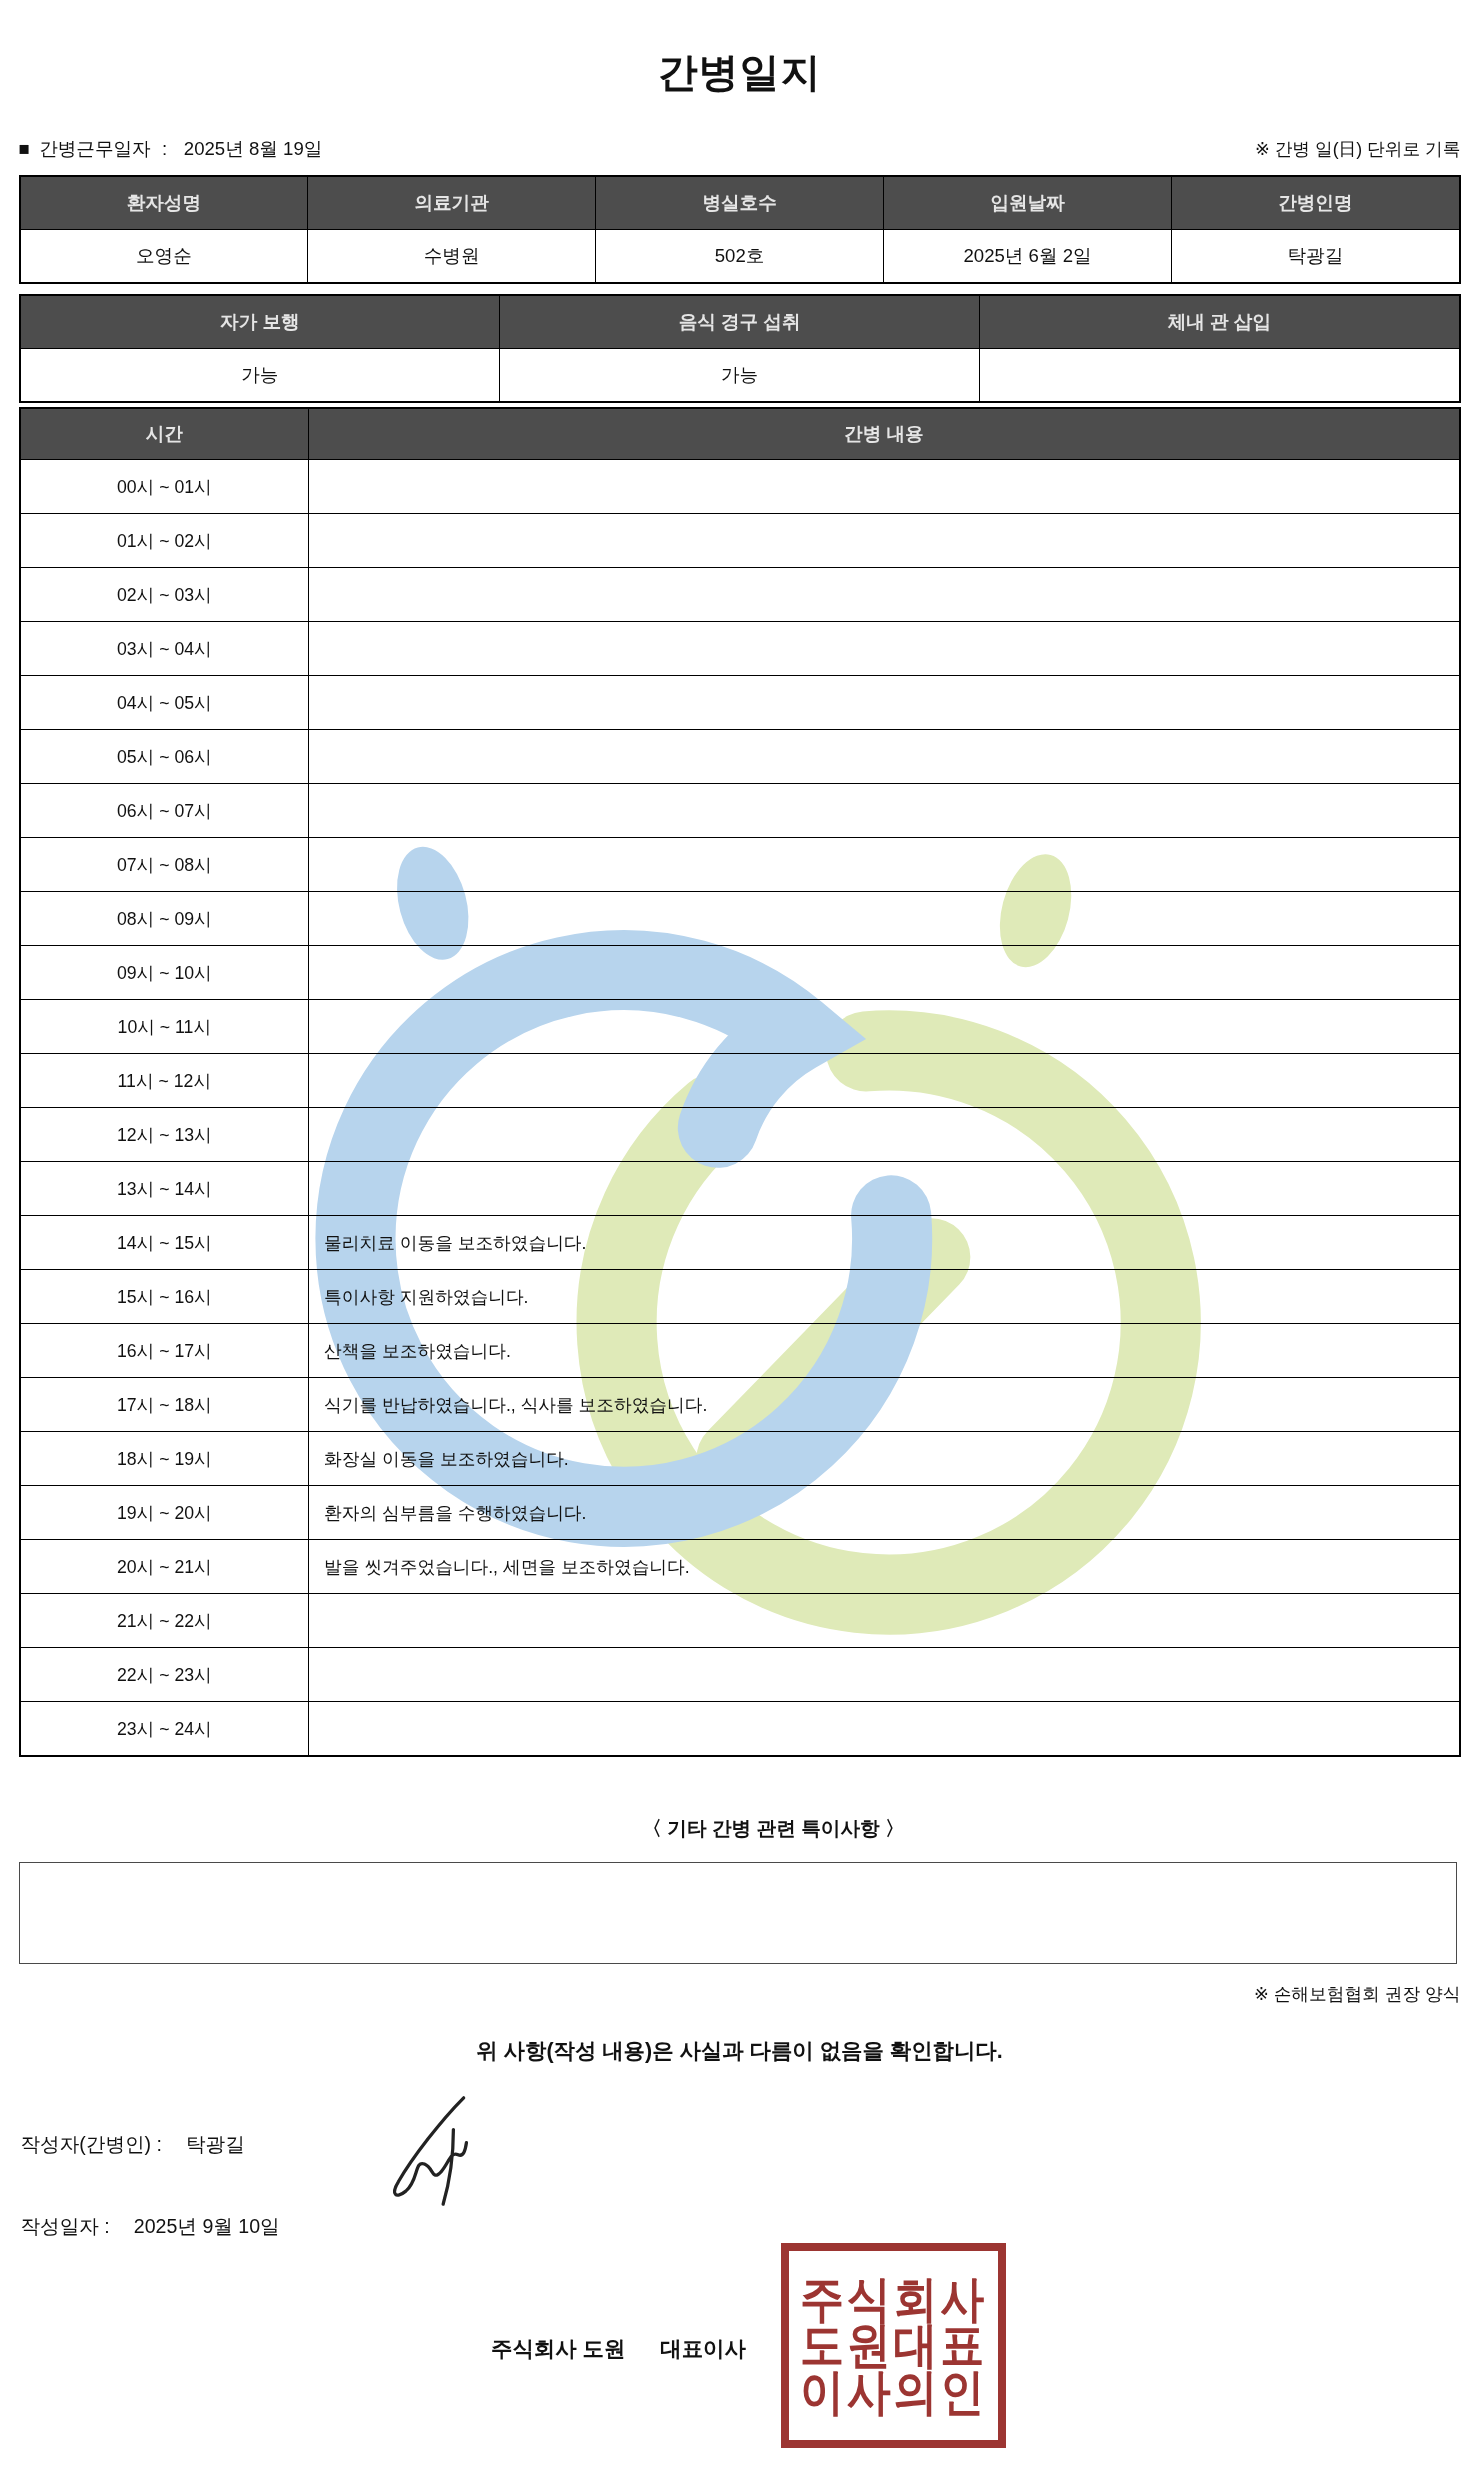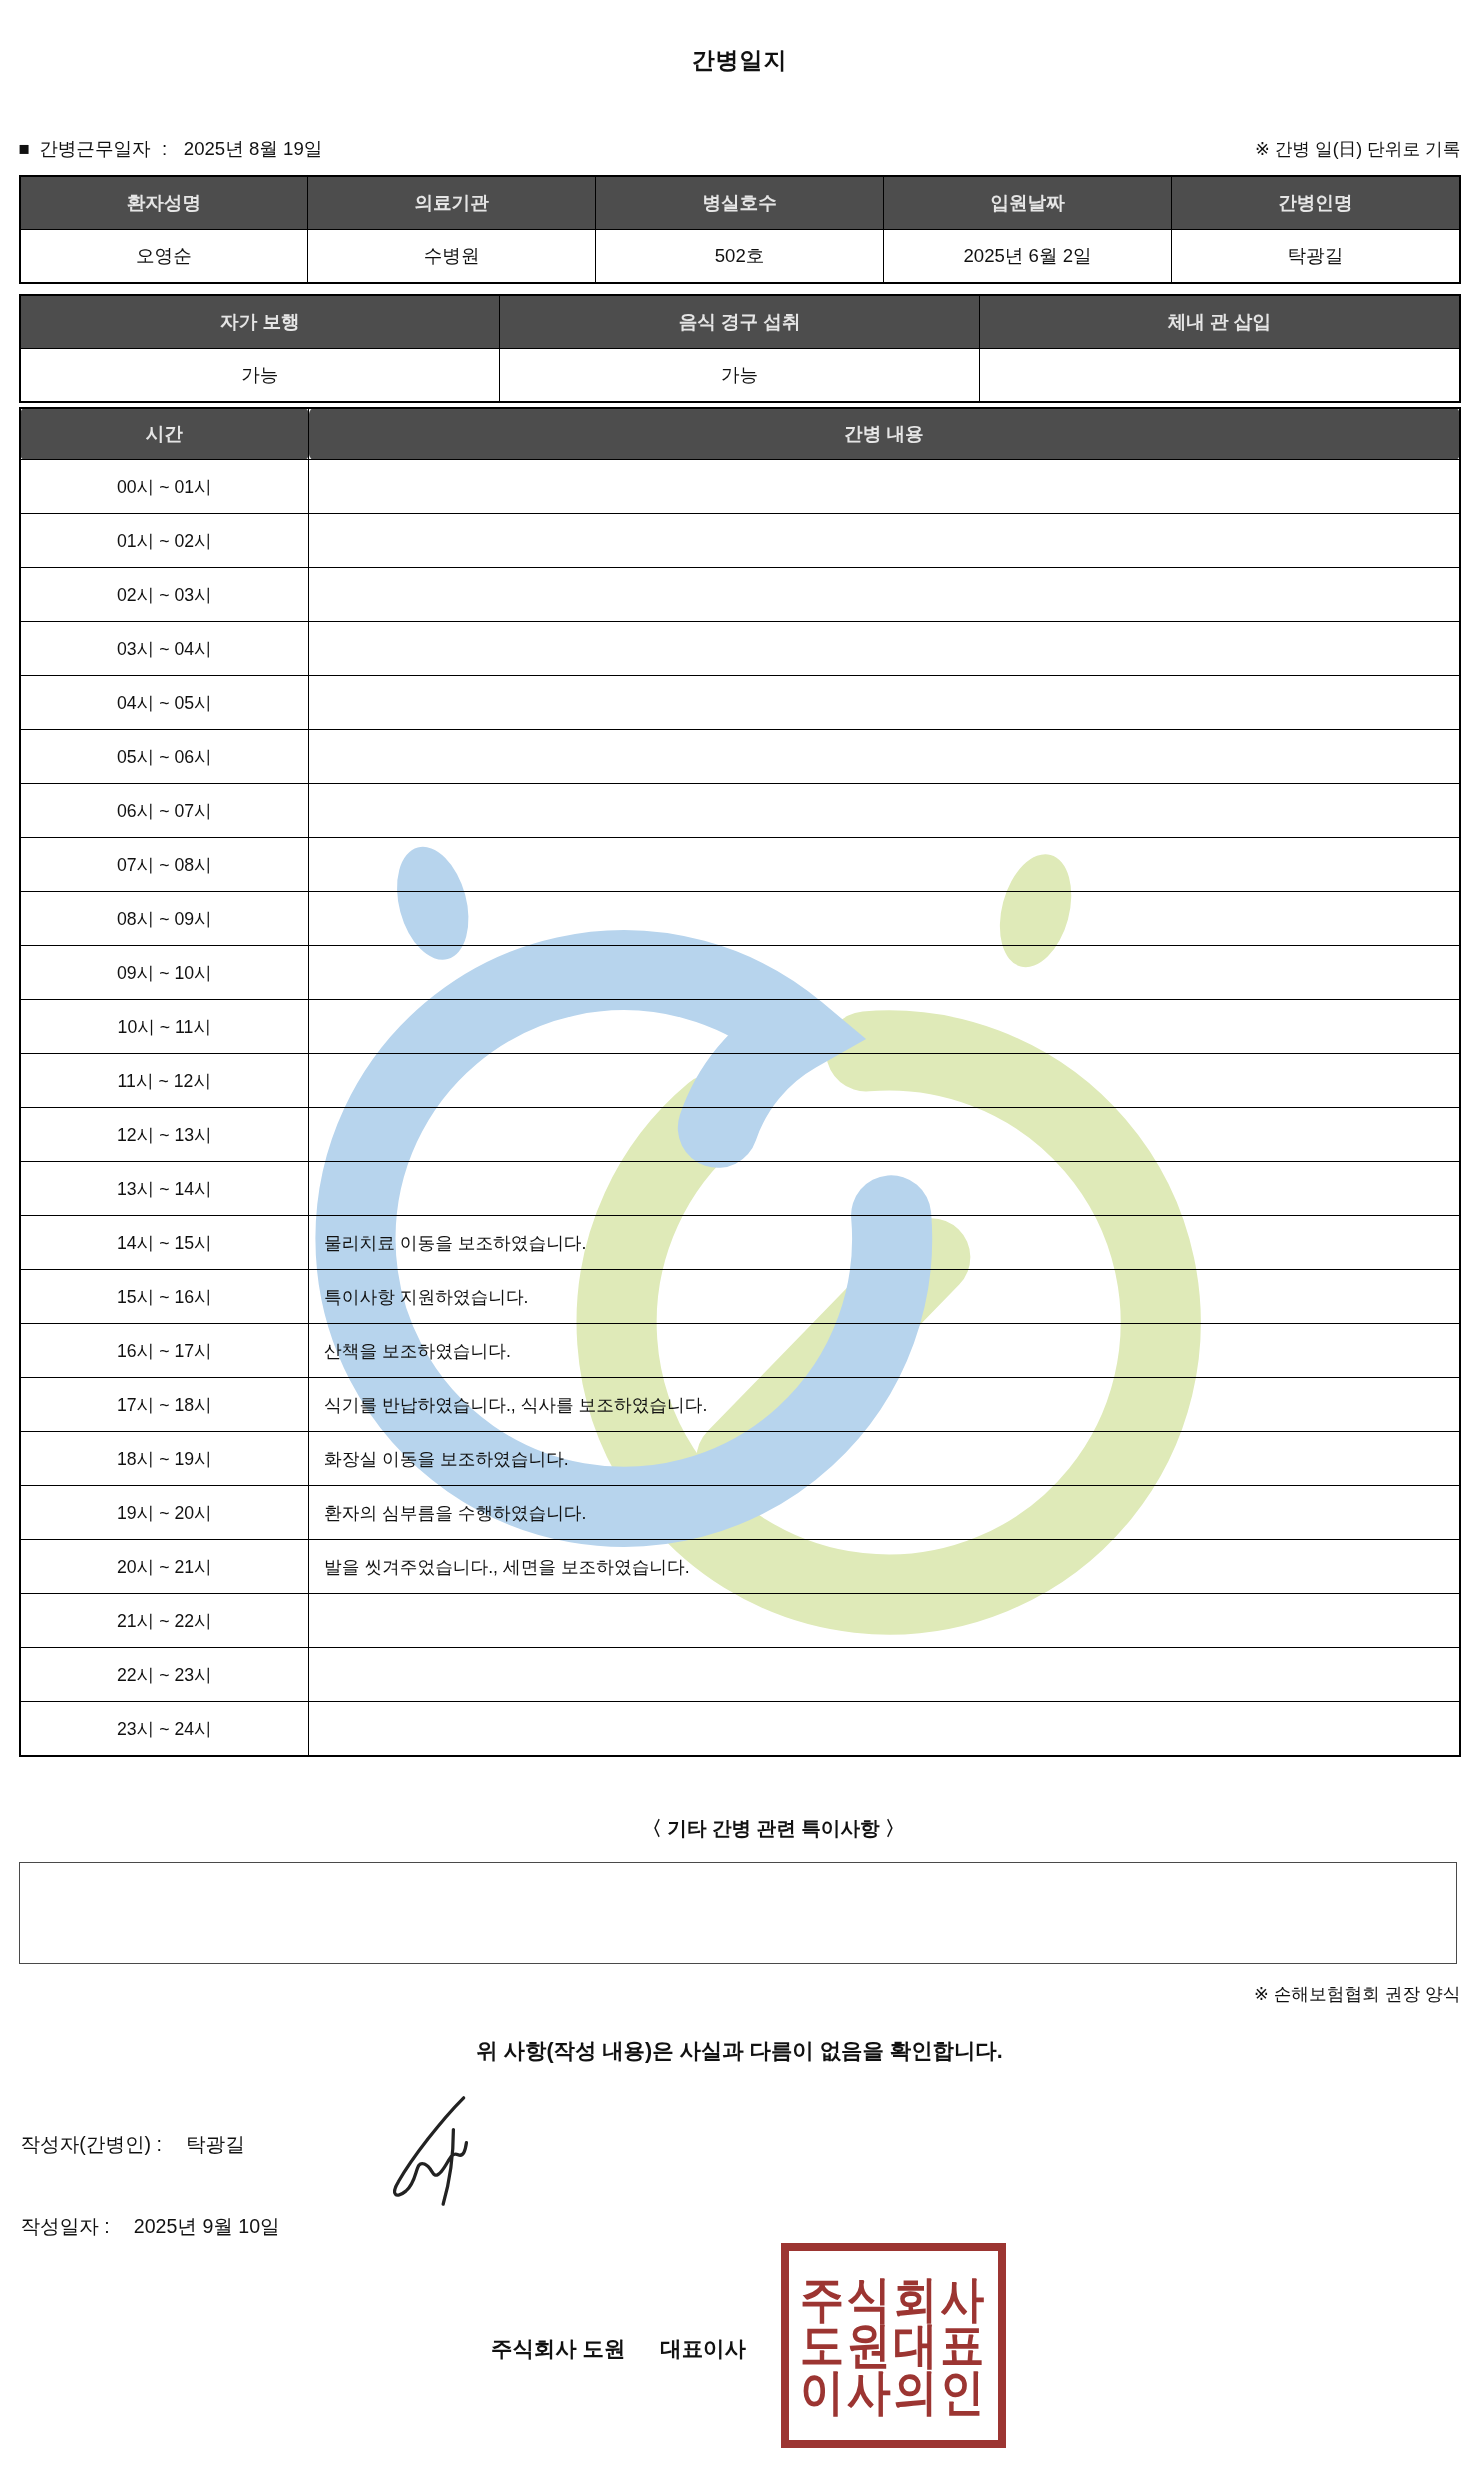--- a/index.html
+++ b/index.html
@@ -10,21 +10,21 @@
     font-family:"Liberation Sans","DejaVu Sans",sans-serif;
     color:#111;
     overflow:hidden;
   }
   
   #watermark{position:absolute;left:279px;top:810px;z-index:0;}
   
   .layer{position:absolute;left:0;top:0;width:100%;height:100%;z-index:1;}
   .page-title{
     position:absolute;top:45px;left:0;width:100%;
-    text-align:center;font-size:23px;font-weight:bold;letter-spacing:0.9px;
+    text-align:center;font-size:40px;font-weight:bold;letter-spacing:0.9px;
   }
   .meta-row{
     position:absolute;top:136px;left:18.6px;right:18.6px;
     display:flex;justify-content:space-between;align-items:center;
     font-size:18.6px;
   }
   .meta-left{display:flex;align-items:center;gap:9.3px;font-weight:500;}
   .meta-left .colon{margin:0 7.5px 0 1.9px;}
   .meta-right{font-size:17.7px;}
   table{border-collapse:collapse;table-layout:fixed;background:transparent;}
@@ -38,21 +38,21 @@
   .grid th{
     background:#4d4d4d;color:#e5e5e5;font-weight:bold;
   }
   #patient-table{top:175px;}
   #patient-table th{height:50px;}
   #patient-table td{height:50px;background:transparent;margin-left:12px;}
   #status-table{top:294px;}
   #status-table th{height:50px;}
   #status-table td{height:50px;}
   #care-table{top:407px;}
-  #care-table th{height:48px;border-radius:6px;}
+  #care-table th{height:48px;}
   #care-table td.time-cell{height:51px;font-size:17.7px;}
   #care-table td.content-cell{text-align:left;padding:0 0 0 15px;font-size:17.7px;}
   .notes-title{
     position:absolute;top:1815px;left:0;width:100%;
     text-align:center;font-size:19.6px;font-weight:bold;padding-left:34px;
   }
   .notes-box{
     position:absolute;top:1862px;left:18.6px;width:1438px;height:102px;
     border:1.9px solid #4a4a4a;background:#fff;
     font-size:17.7px;padding:5.6px;box-sizing:border-box;

